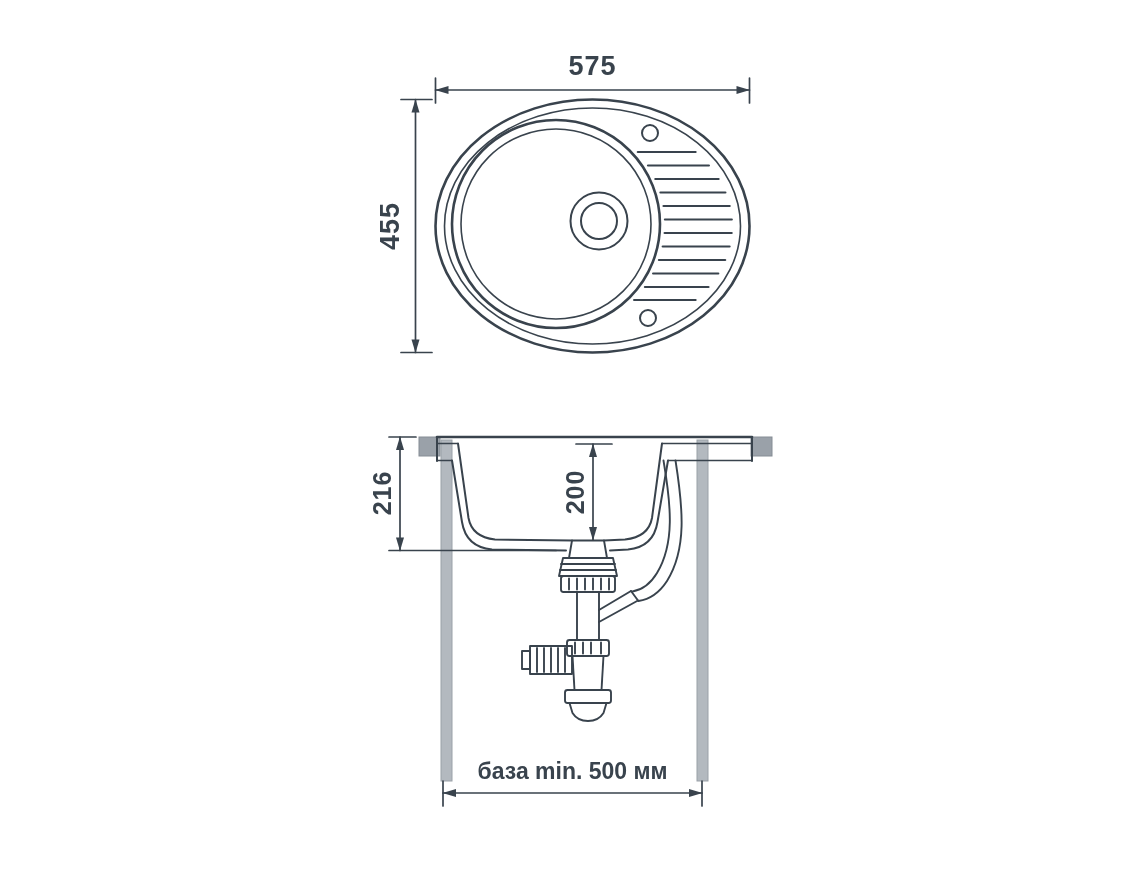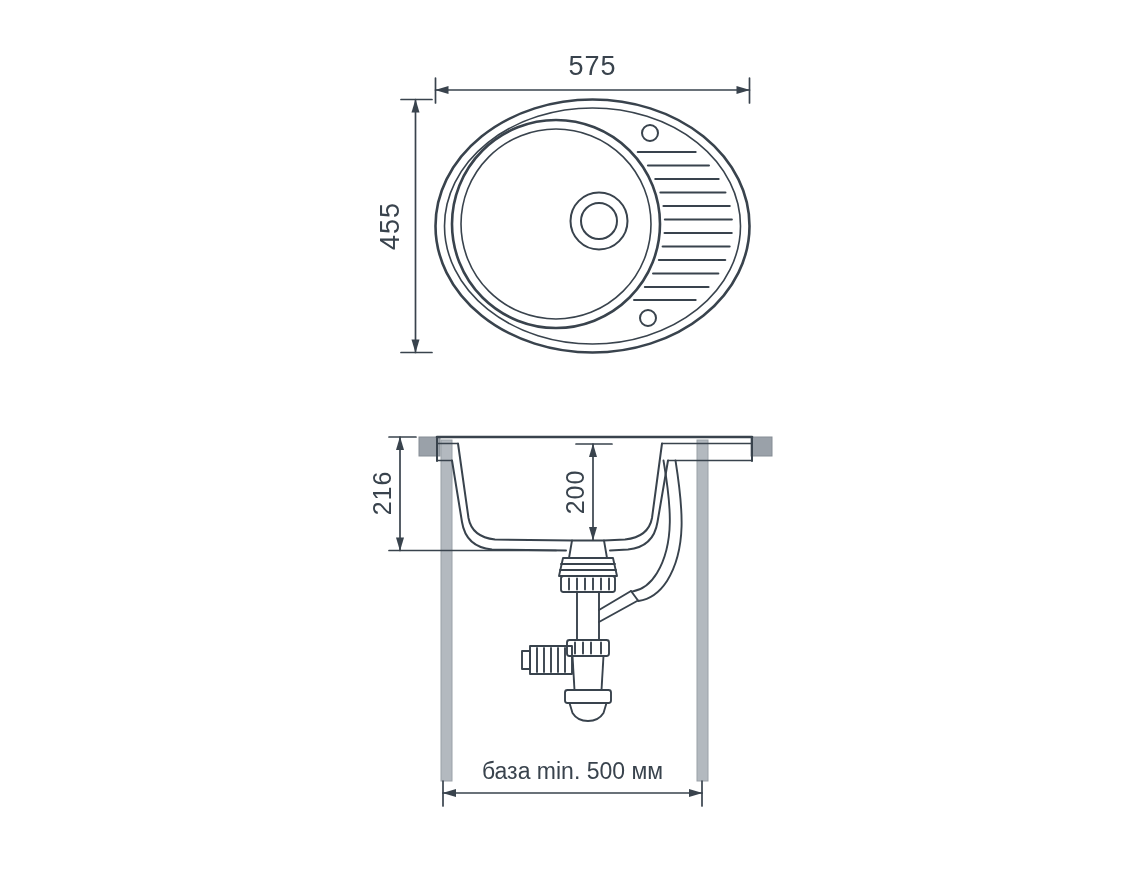--- a/index.html
+++ b/index.html
@@ -1,16 +1,16 @@
 <!DOCTYPE html>
 <html><head>
 <meta charset="utf-8">
 <style>
   html,body{margin:0;padding:0;background:#ffffff;}
-  .canvas{position:relative;width:1134px;height:869px;background:#ffffff;overflow:hidden;}
+  .canvas{position:relative;width:1134px;height:869px;background:#ffffff;overflow:hidden;font-weight:bold;}
   svg{position:absolute;left:0;top:0;}
   .ln-thick{fill:none;stroke:#39434d;stroke-width:2.6;stroke-linecap:round;}
   .ln-mid{fill:none;stroke:#39434d;stroke-width:2;stroke-linecap:round;}
   .ln-thin{fill:none;stroke:#39434d;stroke-width:1.6;stroke-linecap:round;}
   .dim{fill:none;stroke:#39434d;stroke-width:1.7;stroke-linecap:round;}
   .ribs line{stroke:#39434d;stroke-width:2.2;stroke-linecap:round;}
   .pl{fill:none;stroke:#39434d;stroke-width:1.9;stroke-linecap:round;stroke-linejoin:round;}
   .wall{fill:#b3b9bf;stroke:#9aa1a8;stroke-width:1;}
   .bracket{fill:#9aa1a9;stroke:#868d95;stroke-width:1;}
   text{font-family:"Liberation Sans","DejaVu Sans",sans-serif;fill:#39434d;}

